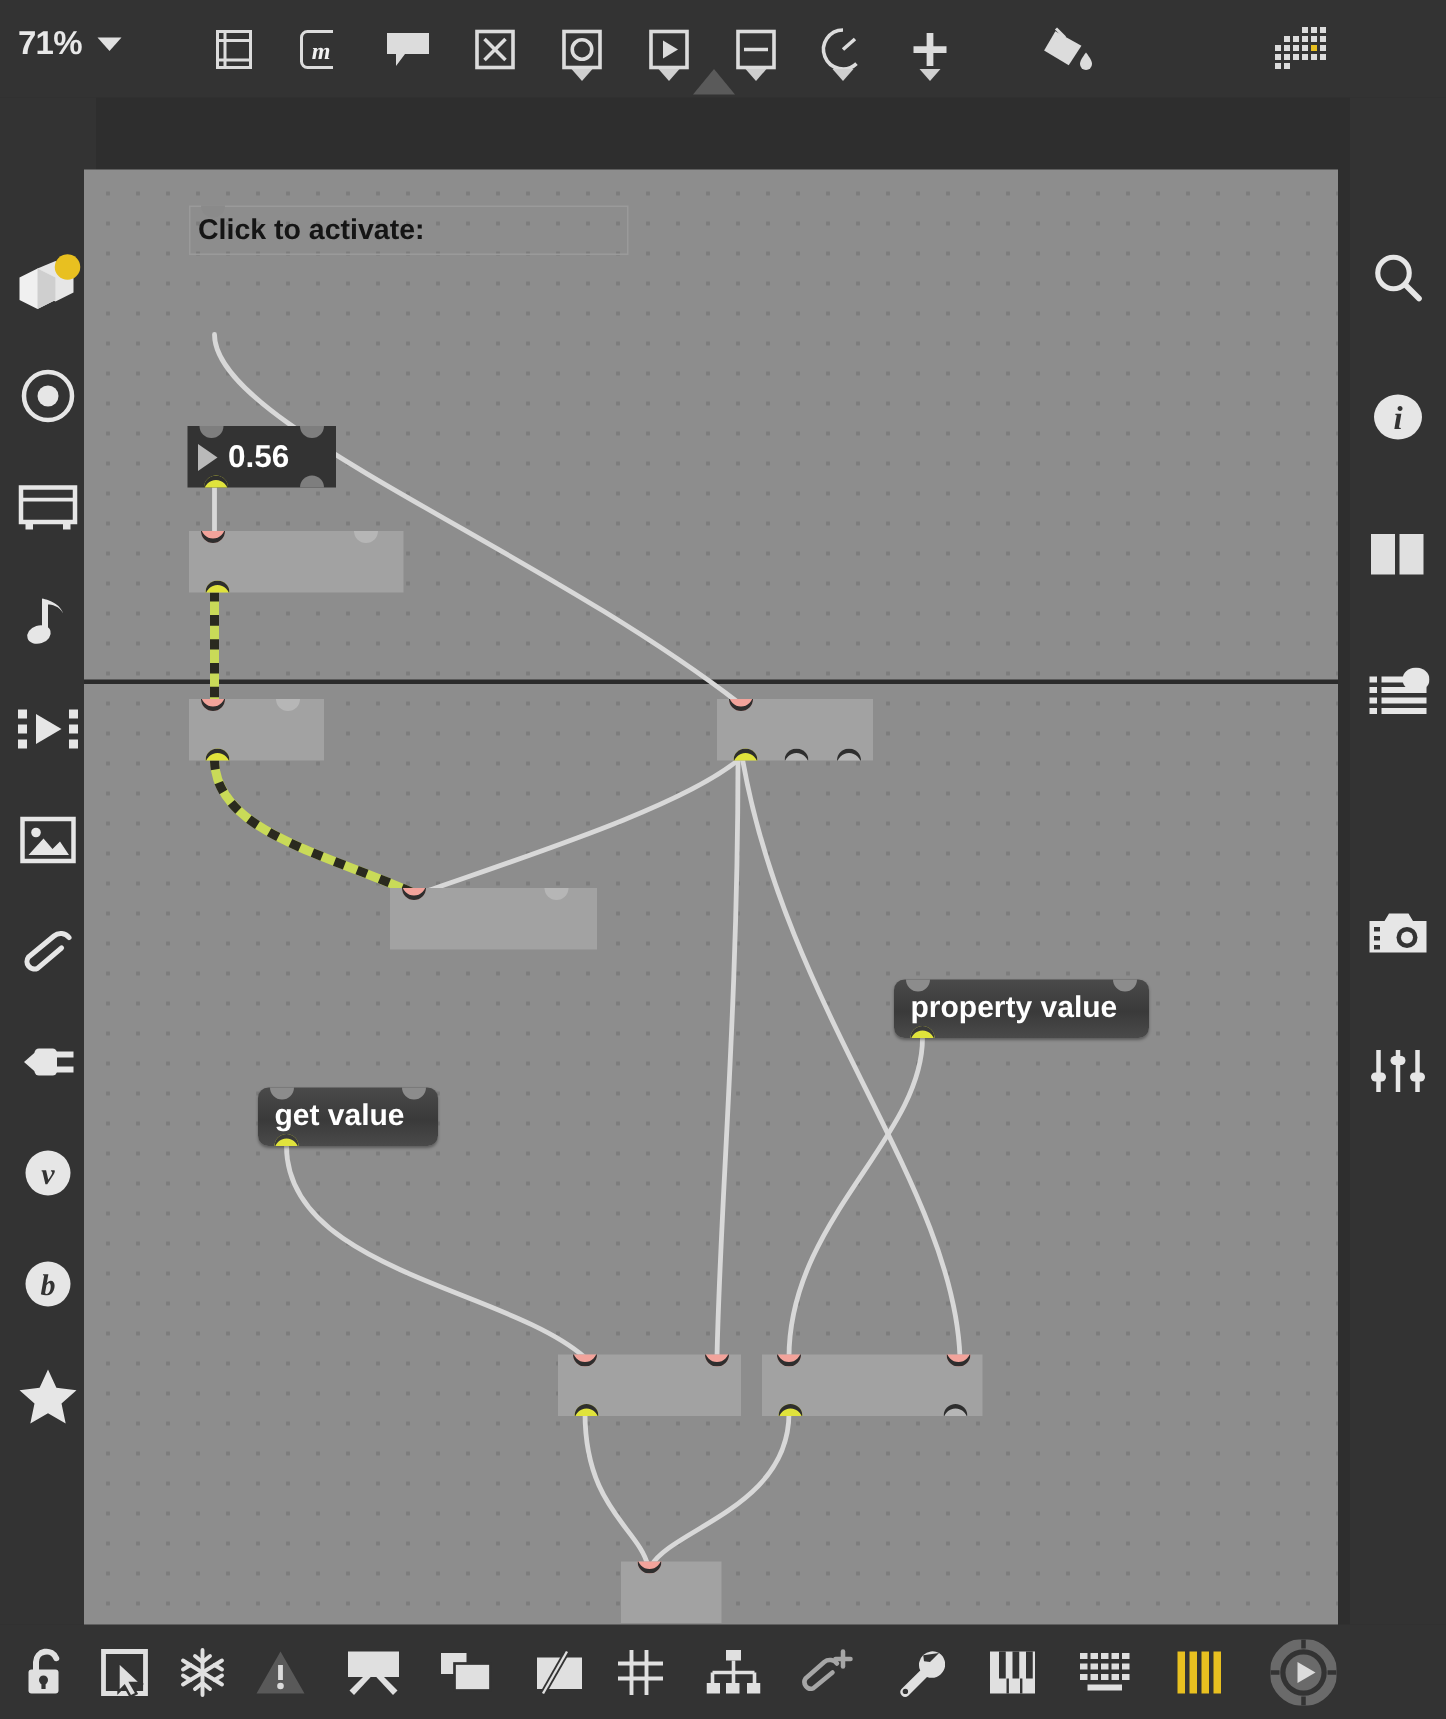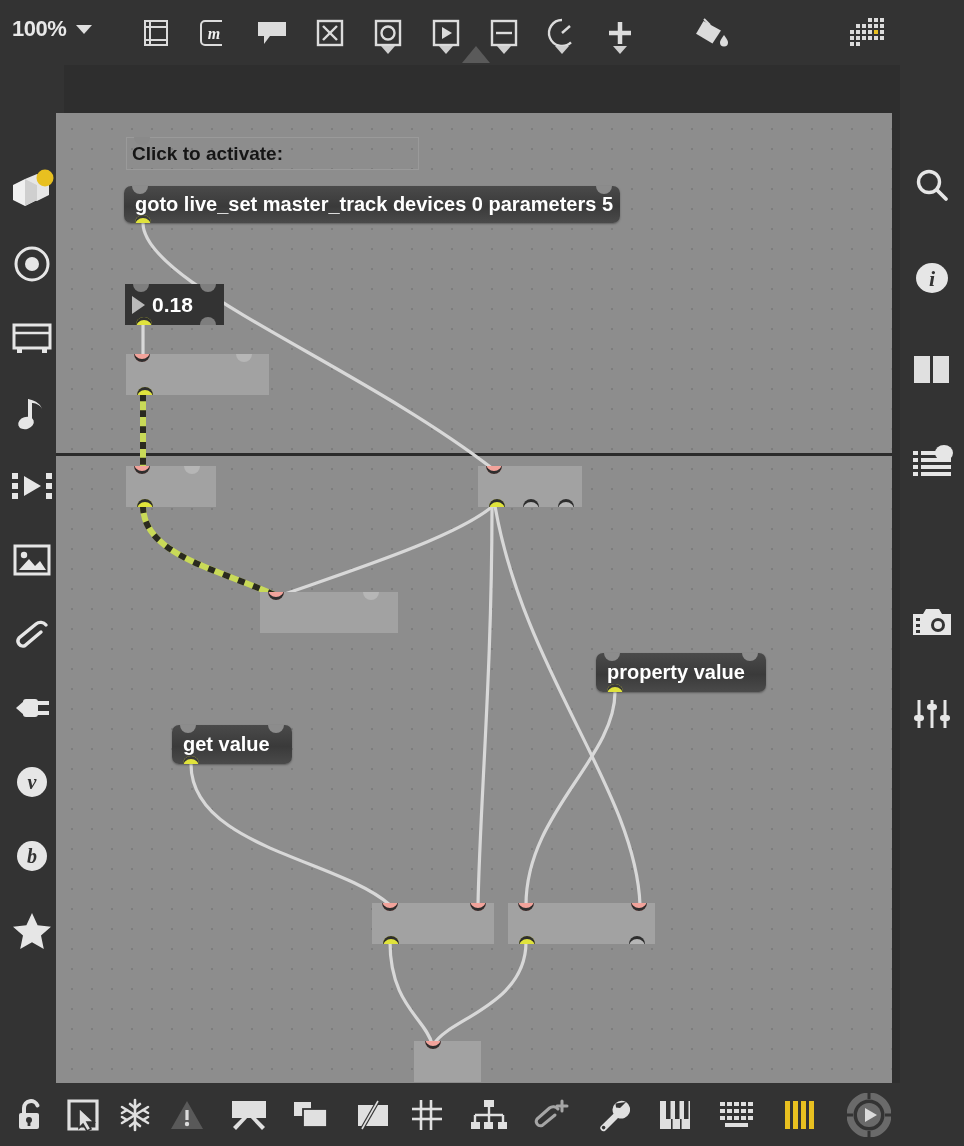--- a/index.html
+++ b/index.html
@@ -157,21 +157,21 @@
   .cmport { position: absolute; width: 16px; height: 8px; top: 0;
             border-radius: 0 0 9px 9px; background: #8a8a8a; }
 </style>
 </head>
 <body>
 
 <div id="app">
 
   <div id="toolbar">
     <div id="zoom-ctl">
-      <span>100%</span>
+      <span>71%</span>
       <span class="caret-dn"></span>
     </div>
 
     <div class="tb-btn" style="left:133px">
       <svg width="30" height="30" viewBox="0 0 30 30">
         <rect x="4" y="3" width="22" height="24" fill="none" stroke="#dcdcdc" stroke-width="2"></rect>
         <line x1="4" y1="9" x2="26" y2="9" stroke="#dcdcdc" stroke-width="2"></line>
         <line x1="4" y1="22" x2="26" y2="22" stroke="#dcdcdc" stroke-width="2"></line>
         <line x1="9" y1="3" x2="9" y2="27" stroke="#dcdcdc" stroke-width="2"></line>
       </svg>
@@ -442,31 +442,25 @@
         <path d="M 87,393 C 87,442 162,456 221,483" stroke="#c9da58" stroke-width="6"></path>
         <path d="M 87,393 C 87,442 162,456 221,483" stroke="#2a2a1f" stroke-width="6" stroke-dasharray="7 9"></path>
       </g>
     </svg>
 
     <div class="node" style="left:70px; top:24px; width:293px; height:33px">
       <div class="comment" style="width:293px;height:33px;font-size:19px">Click to activate:</div>
       <div class="cmport" style="left:8px"></div>
     </div>
 
-    <div class="node" style="left:68px; top:73px; width:496px; height:37px">
-      <div class="msgbox" style="width:496px;height:37px;font-size:20px">goto live_set master_track devices 0 parameters 5</div>
-      <div class="msgport in" style="left:8px"></div>
-      <div class="msgport in" style="right:8px"></div>
-      <div class="msgport out" style="left:11px"></div>
-    </div>
 
     <div class="node" style="left:69px; top:171px; width:99px; height:41px">
       <div class="numbox" style="width:99px;height:41px;font-size:21px">
         <span class="numtri"></span>
-        <span>0.18</span>
+        <span>0.56</span>
       </div>
       <div class="nbport in" style="left:8px"></div>
       <div class="nbport in" style="right:8px"></div>
       <div class="nbport out" style="left:11px"></div>
       <div class="nbport out" style="right:8px; background:#7e7e7e; box-shadow:none"></div>
     </div>
 
     <div class="node" style="left:70px; top:241px; width:143px; height:41px">
       <div class="shadow" style="width:143px;height:41px;left:0;top:0;position:absolute;background:#a2a2a2"></div>
       <div class="body" style="width:136px;height:30px;top:5px;font-size:20px">phasor~ 0.2</div>

